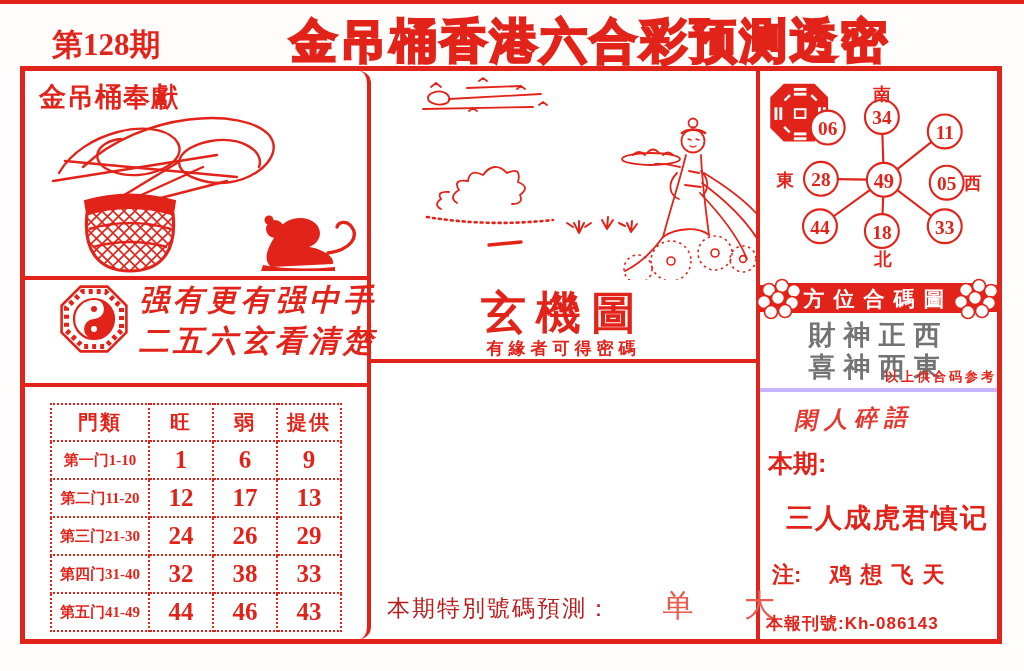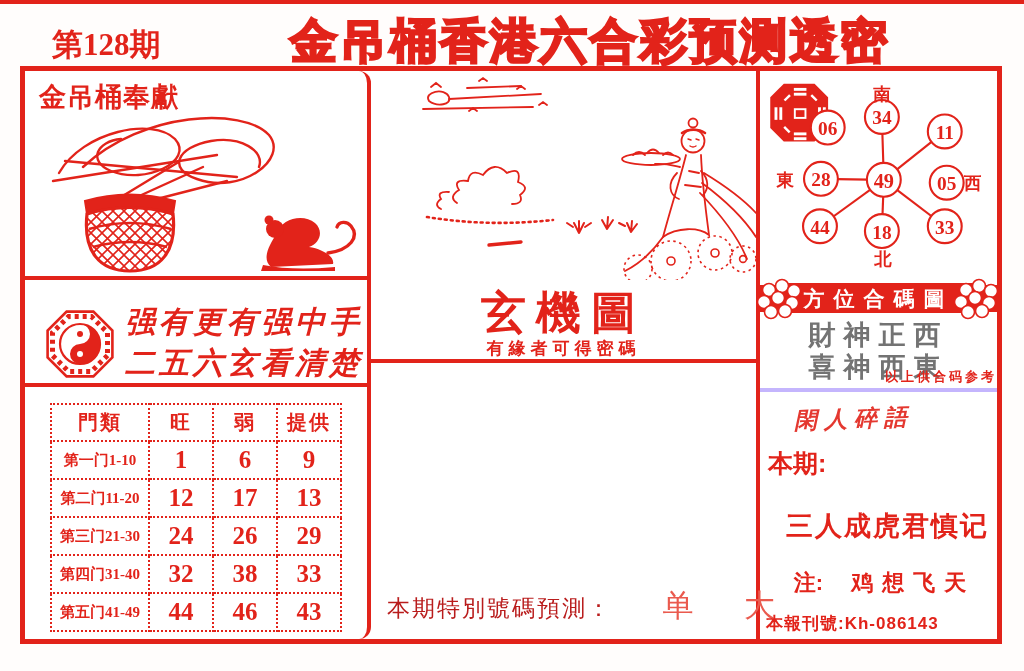--- a/index.html
+++ b/index.html
@@ -27,21 +27,21 @@
   #col-mid   { width:389px; border-right:4px solid #e2231a; display:flex; flex-direction:column; }
   #col-right { flex:1; display:flex; flex-direction:column; }
 
   
   #panel-dedication { height:209px; position:relative; border-bottom:4px solid #e2231a; }
   #dedication-title { position:absolute; left:14px; top:8px; font-size:27px; font-weight:bold;
                       color:#e2231a; letter-spacing:1px; }
   #bucket-art { position:absolute; left:0; top:30px; }
 
   #panel-slogan { height:107px; border-bottom:4px solid #e2231a; display:flex;
-                  align-items:flex-end; padding:0 10px; }
+                  align-items:flex-start; padding:0 24px; }
   #yinyang { flex:none; margin:0 6px; }
   #slogan-lines { flex:1; text-align:center; color:#e2231a; font-weight:bold;
                   font-style:italic; font-family:"Liberation Serif", serif; }
   #slogan-lines .sl { font-size:30px; letter-spacing:4px; line-height:1.35; white-space:nowrap; }
 
   #panel-table { flex:1; position:relative; }
   table#gate-table { border-collapse:collapse; margin:16px auto 0 auto; }
   #gate-table td, #gate-table th { border:2px dotted #e2231a; color:#e2231a; text-align:center; }
   #gate-table th { font-size:20px; font-weight:bold; padding:4px 6px; letter-spacing:2px; }
   #gate-table td.lbl { font-size:15px; font-weight:bold; width:98px; height:38px;
@@ -76,22 +76,22 @@
   #fw-line1, #fw-line2 { text-align:center; color:#737373; font-weight:bold; font-size:27px;
                          letter-spacing:8px; line-height:1.2; font-family:"Liberation Serif", serif; }
   #fw-line1 { margin-top:3px; }
   #fw-note { position:absolute; bottom:2px; left:0; width:100%; text-align:right;
              font-size:13px; font-weight:bold; color:#e2231a; letter-spacing:3px; }
 
   #panel-idle { flex:1; position:relative; color:#e2231a; }
   #idle-title { margin:10px 0 0 34px; font-size:23px; font-weight:bold; font-style:italic;
                 letter-spacing:7px; transform:rotate(-2deg); opacity:.9; }
   #idle-period { margin:14px 0 0 8px; font-size:25px; font-weight:bold; }
-  .verse { margin:28px 0 0 26px; font-size:27px; font-weight:bold; letter-spacing:2px; white-space:nowrap; }
-  #idle-note { margin:24px 0 0 12px; font-size:22px; font-weight:bold;text-align:center; }
+  .verse { margin:20px 0 0 26px; font-size:27px; font-weight:bold; letter-spacing:2px; white-space:nowrap; }
+  #idle-note { margin:24px 0 0 12px; font-size:22px; font-weight:bold; }
   #idle-note .ntext { margin-left:22px; letter-spacing:9px; }
   #pub-no { position:absolute; left:6px; bottom:4px; font-size:17px; font-weight:bold; letter-spacing:1px; }
 
   svg text { font-family:"Liberation Serif", serif; }
   svg text.dir { font-family:"Liberation Sans", sans-serif; }
 </style>
 </head>
 <body>
 
 <div id="page">

